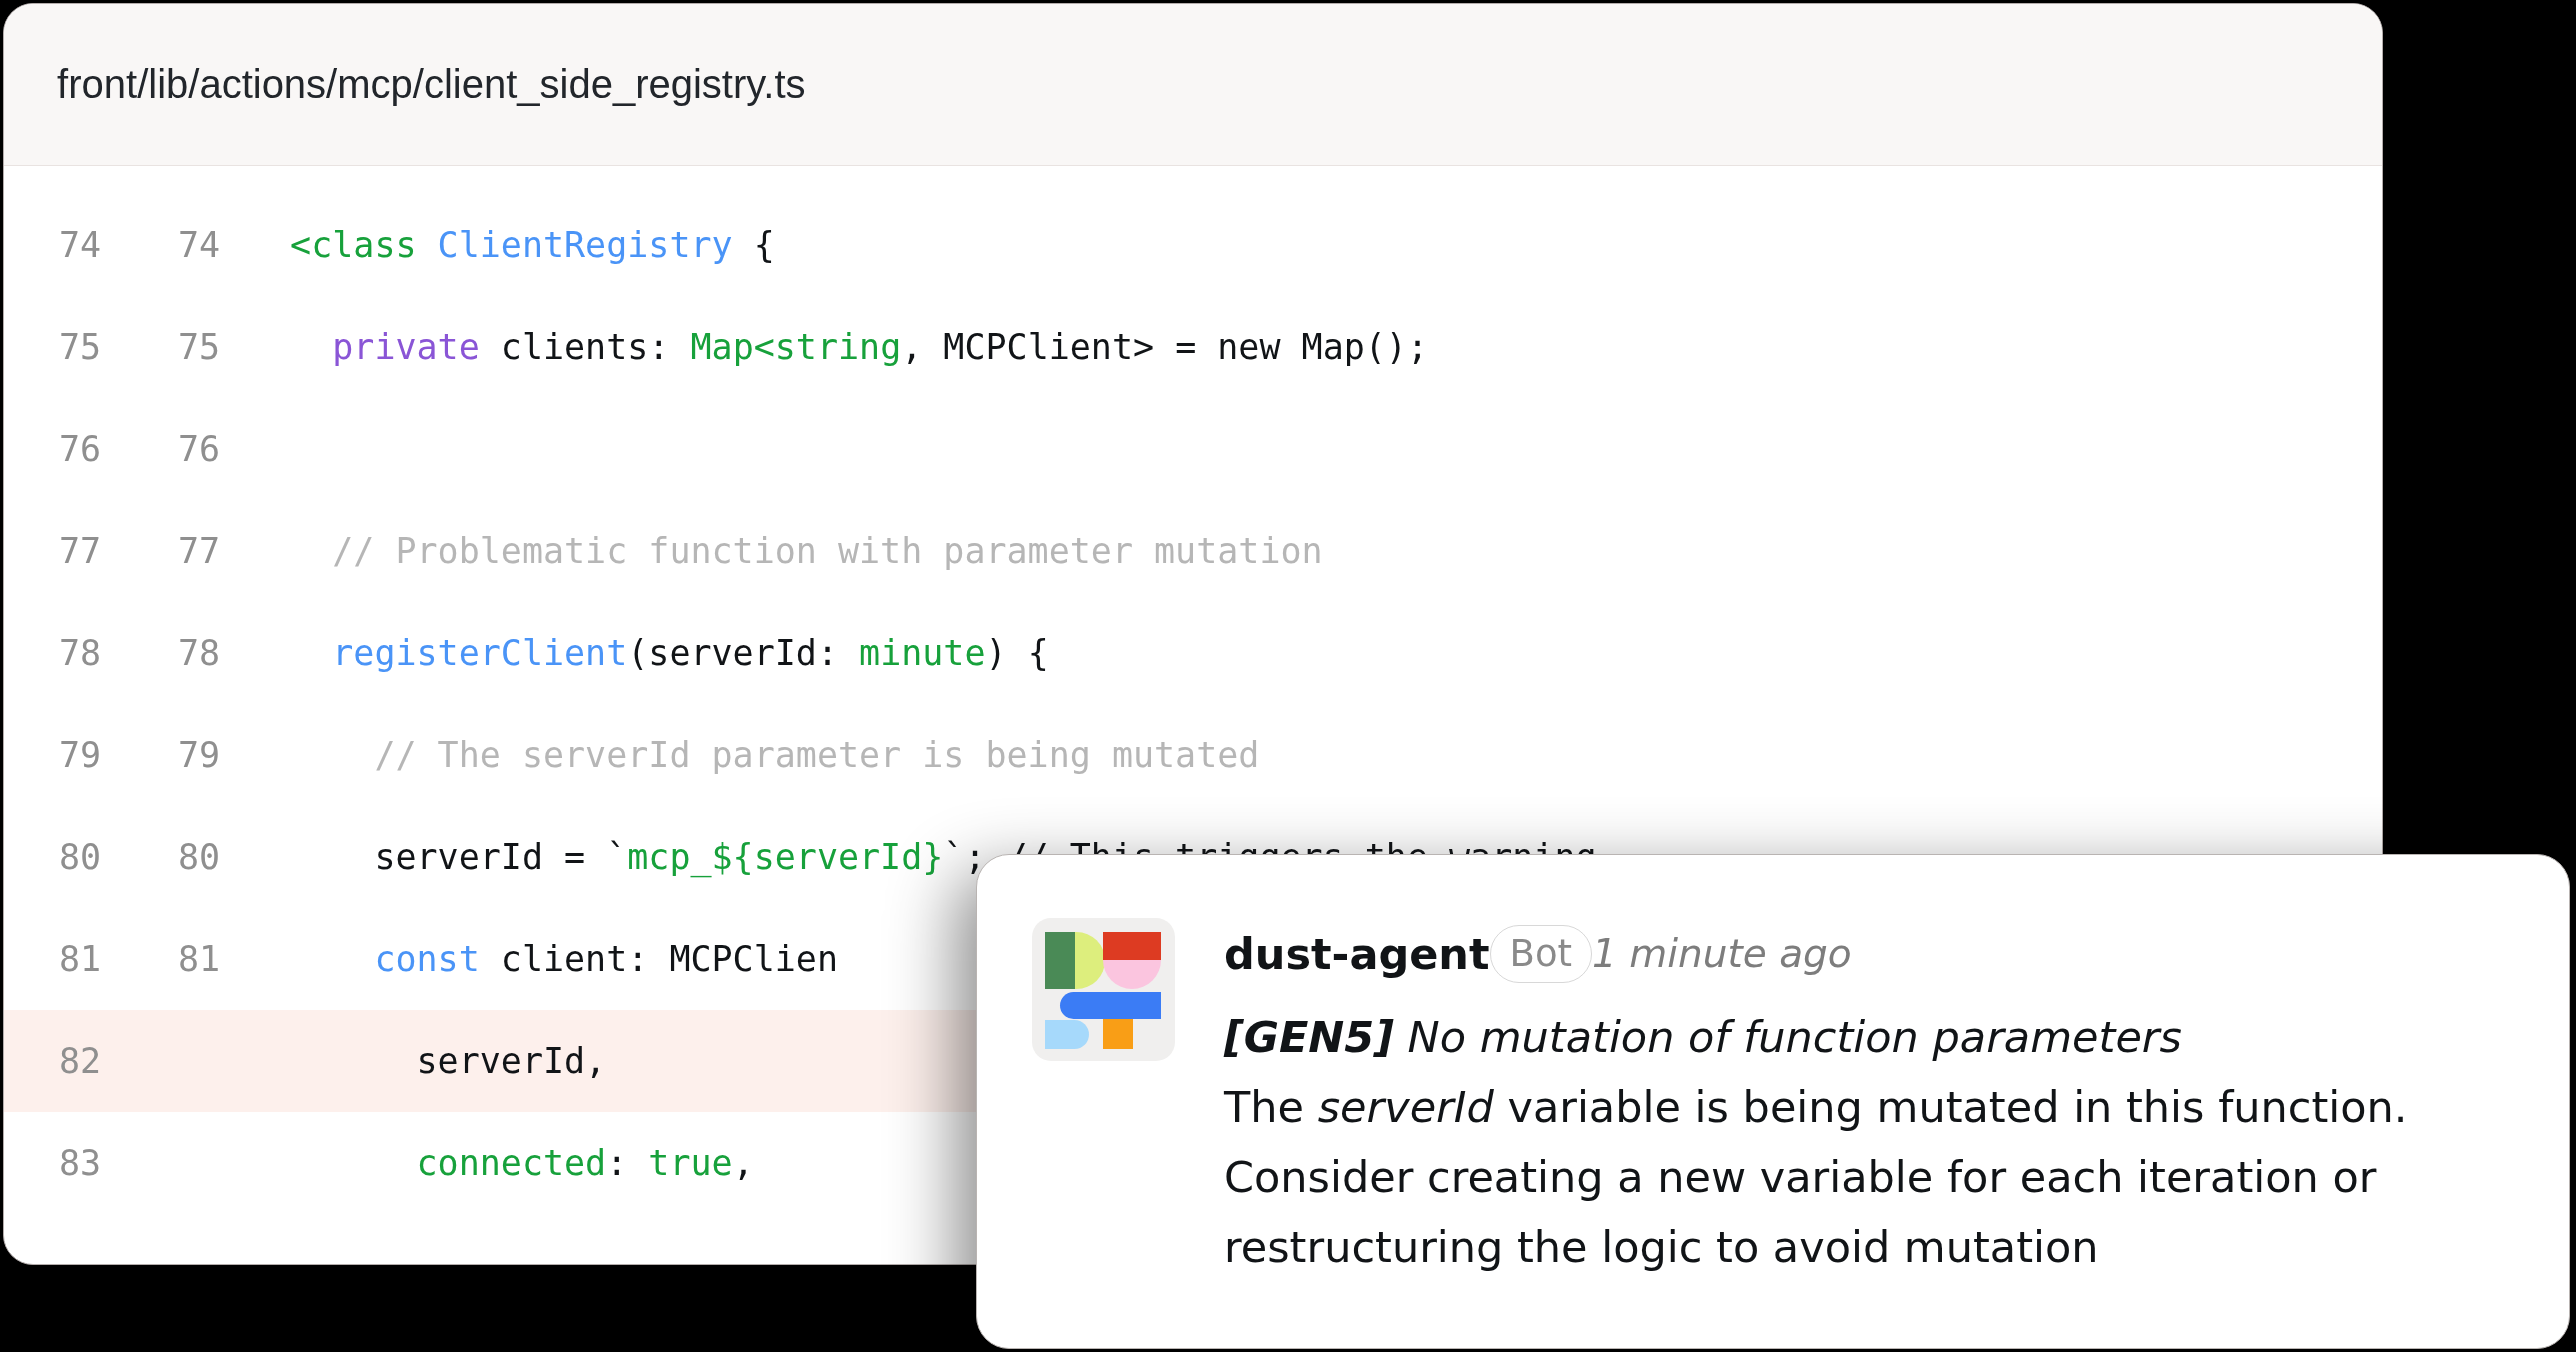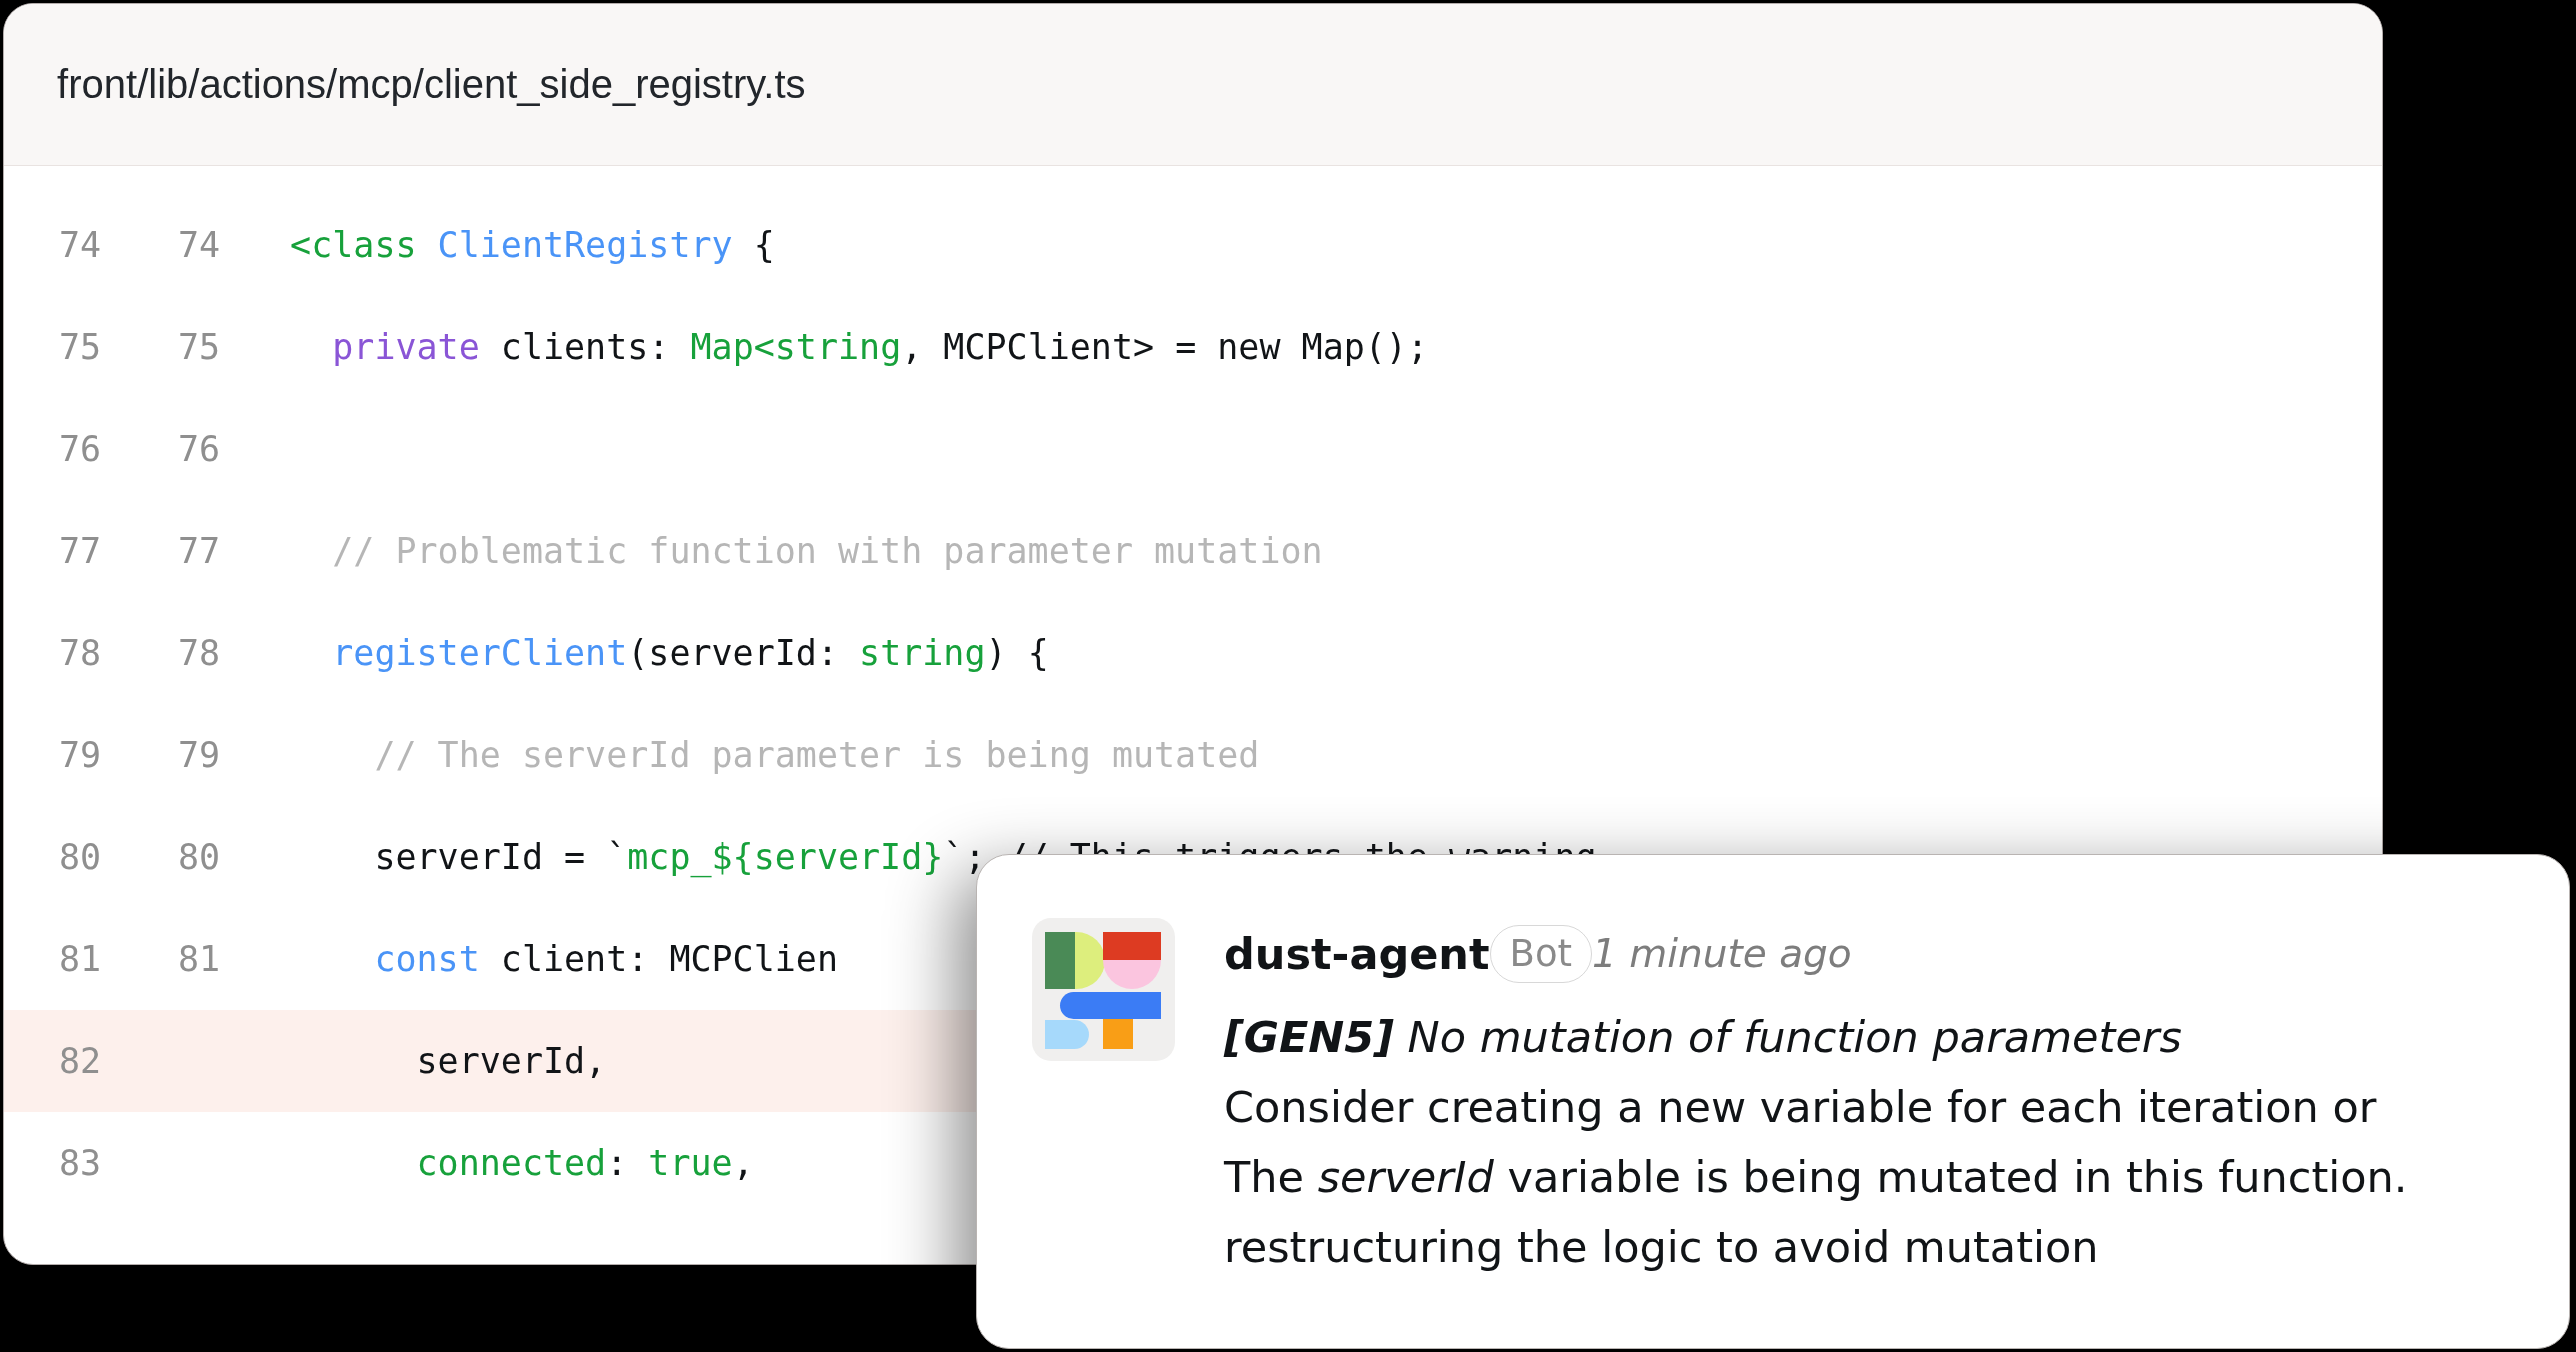--- a/index.html
+++ b/index.html
@@ -68,21 +68,21 @@
 
   <div class="code-card">
     <div class="file-header">
       <span class="file-path">front/lib/actions/mcp/client_side_registry.ts</span>
     </div>
     <div class="code-rows" id="code-rows">
         <div class="code-row"><span class="ln1">74</span><span class="ln2">74</span><span class="code-text"><span class="tok-green">&lt;class</span><span class="tok-plain"> </span><span class="tok-blue">ClientRegistry</span><span class="tok-plain"> {</span></span></div>
         <div class="code-row"><span class="ln1">75</span><span class="ln2">75</span><span class="code-text"><span class="tok-plain">  </span><span class="tok-purple">private</span><span class="tok-plain"> clients: </span><span class="tok-green">Map&lt;string</span><span class="tok-plain">, MCPClient&gt; = new Map();</span></span></div>
         <div class="code-row"><span class="ln1">76</span><span class="ln2">76</span><span class="code-text"></span></div>
         <div class="code-row"><span class="ln1">77</span><span class="ln2">77</span><span class="code-text"><span class="tok-comment">  // Problematic function with parameter mutation</span></span></div>
-        <div class="code-row"><span class="ln1">78</span><span class="ln2">78</span><span class="code-text"><span class="tok-plain">  </span><span class="tok-blue">registerClient</span><span class="tok-plain">(serverId: </span><span class="tok-green">string</span><span class="tok-plain">) {</span></span></div>
+        <div class="code-row"><span class="ln1">78</span><span class="ln2">78</span><span class="code-text"><span class="tok-plain">  </span><span class="tok-blue">registerClient</span><span class="tok-plain">(serverId: </span><span class="tok-green">minute</span><span class="tok-plain">) {</span></span></div>
         <div class="code-row"><span class="ln1">79</span><span class="ln2">79</span><span class="code-text"><span class="tok-comment">    // The serverId parameter is being mutated</span></span></div>
         <div class="code-row"><span class="ln1">80</span><span class="ln2">80</span><span class="code-text"><span class="tok-plain">    serverId = `</span><span class="tok-green">mcp_${serverId}</span><span class="tok-plain">`; // This triggers the warning</span></span></div>
         <div class="code-row"><span class="ln1">81</span><span class="ln2">81</span><span class="code-text"><span class="tok-plain">    </span><span class="tok-blue">const</span><span class="tok-plain"> client: MCPClien</span></span></div>
         <div class="code-row highlight"><span class="ln1">82</span><span class="ln2"></span><span class="code-text"><span class="tok-plain">      serverId,</span></span></div>
         <div class="code-row"><span class="ln1">83</span><span class="ln2"></span><span class="code-text"><span class="tok-plain">      </span><span class="tok-green">connected</span><span class="tok-plain">: </span><span class="tok-green">true</span><span class="tok-plain">,</span></span></div>
       </div>
   </div>
 
   <div class="comment-popup">
     <div class="avatar">
@@ -94,20 +94,20 @@
       <div class="logo logo-lightblue"></div>
       <div class="logo logo-orange"></div>
     </div>
     <div class="author-row">
       <span class="author-name">dust-agent</span>
       <span class="bot-badge">Bot</span>
       <span class="timestamp">1 minute ago</span>
     </div>
     <div class="comment-text" id="comment-text">
         <div><span class="seg-bold-italic">[GEN5]</span><span class="seg-italic"> No mutation of function parameters</span></div>
+        <div><span class="seg-regular">The </span><span class="seg-italic">serverId</span><span class="seg-regular"> variable is being mutated in this function.</span></div>
         <div><span class="seg-regular">Consider creating a new variable for each iteration or</span></div>
-        <div><span class="seg-regular">The </span><span class="seg-italic">serverId</span><span class="seg-regular"> variable is being mutated in this function.</span></div>
         <div><span class="seg-regular">restructuring the logic to avoid mutation</span></div>
       </div>
   </div>
 
 </div>
 
 
 </body></html>

